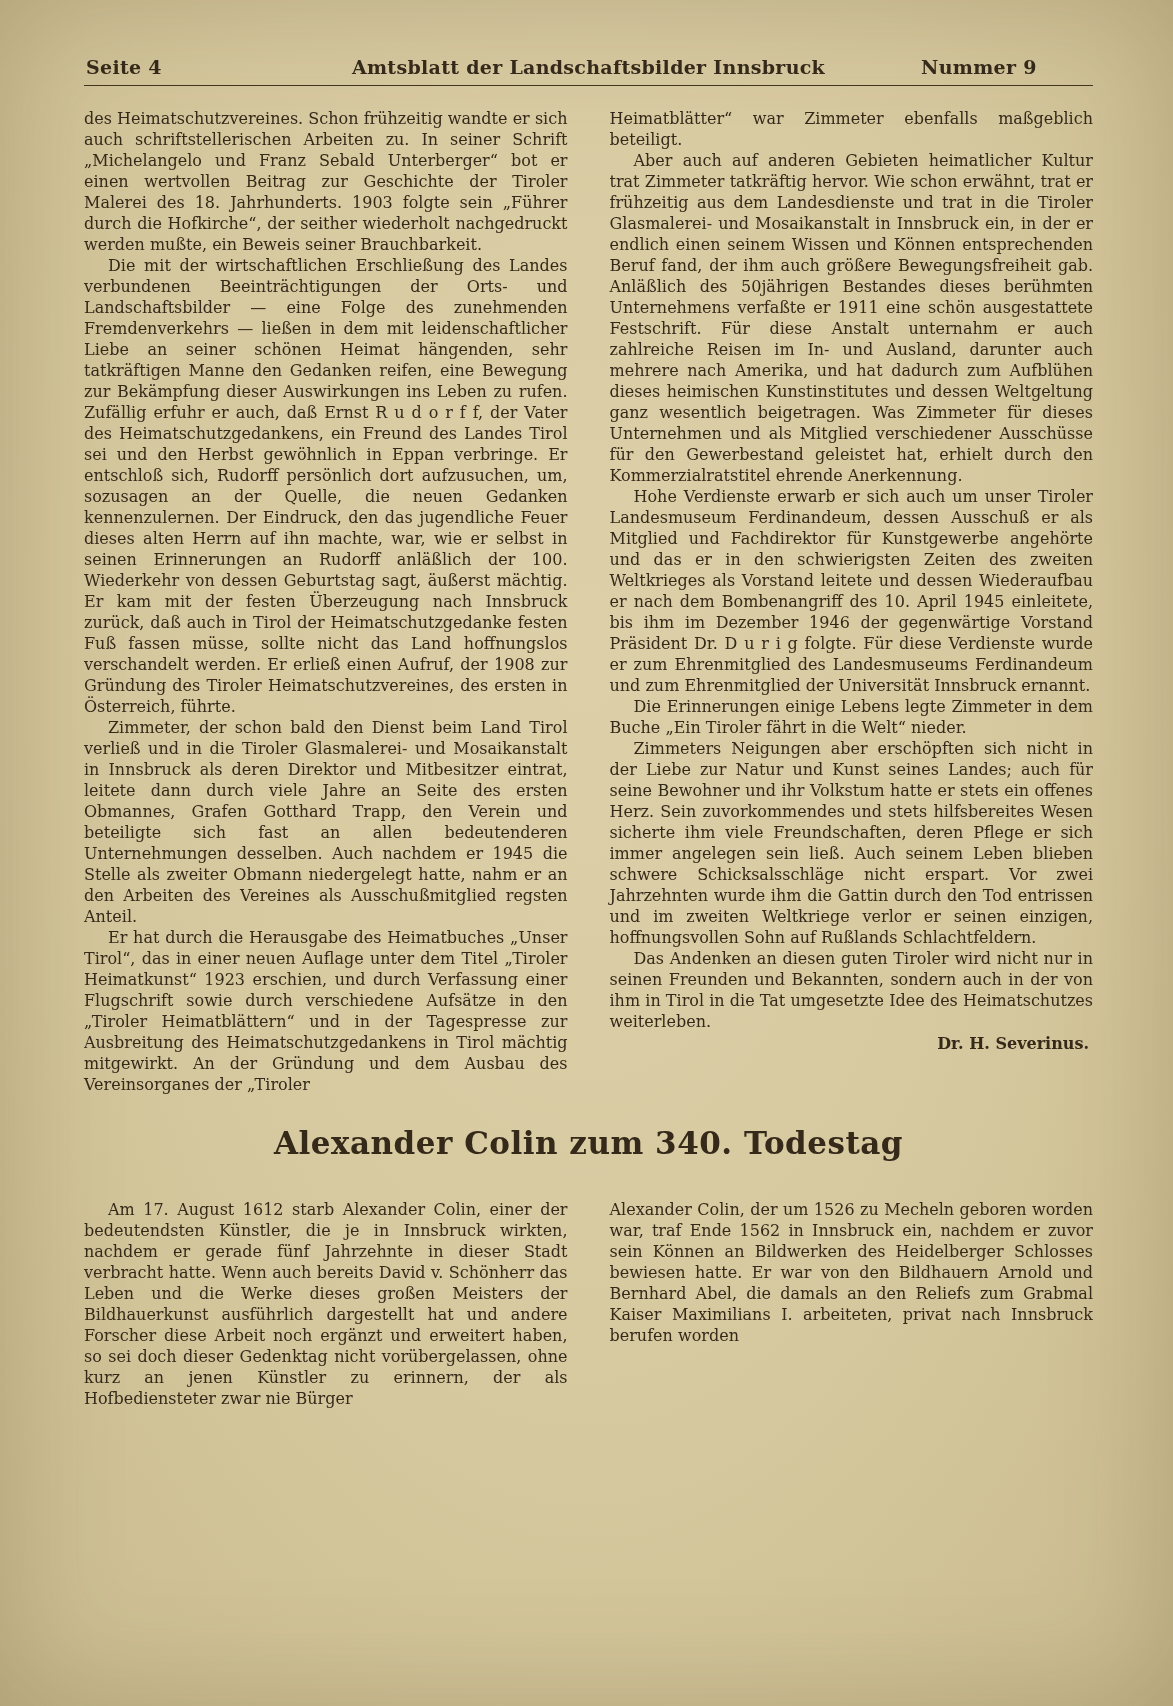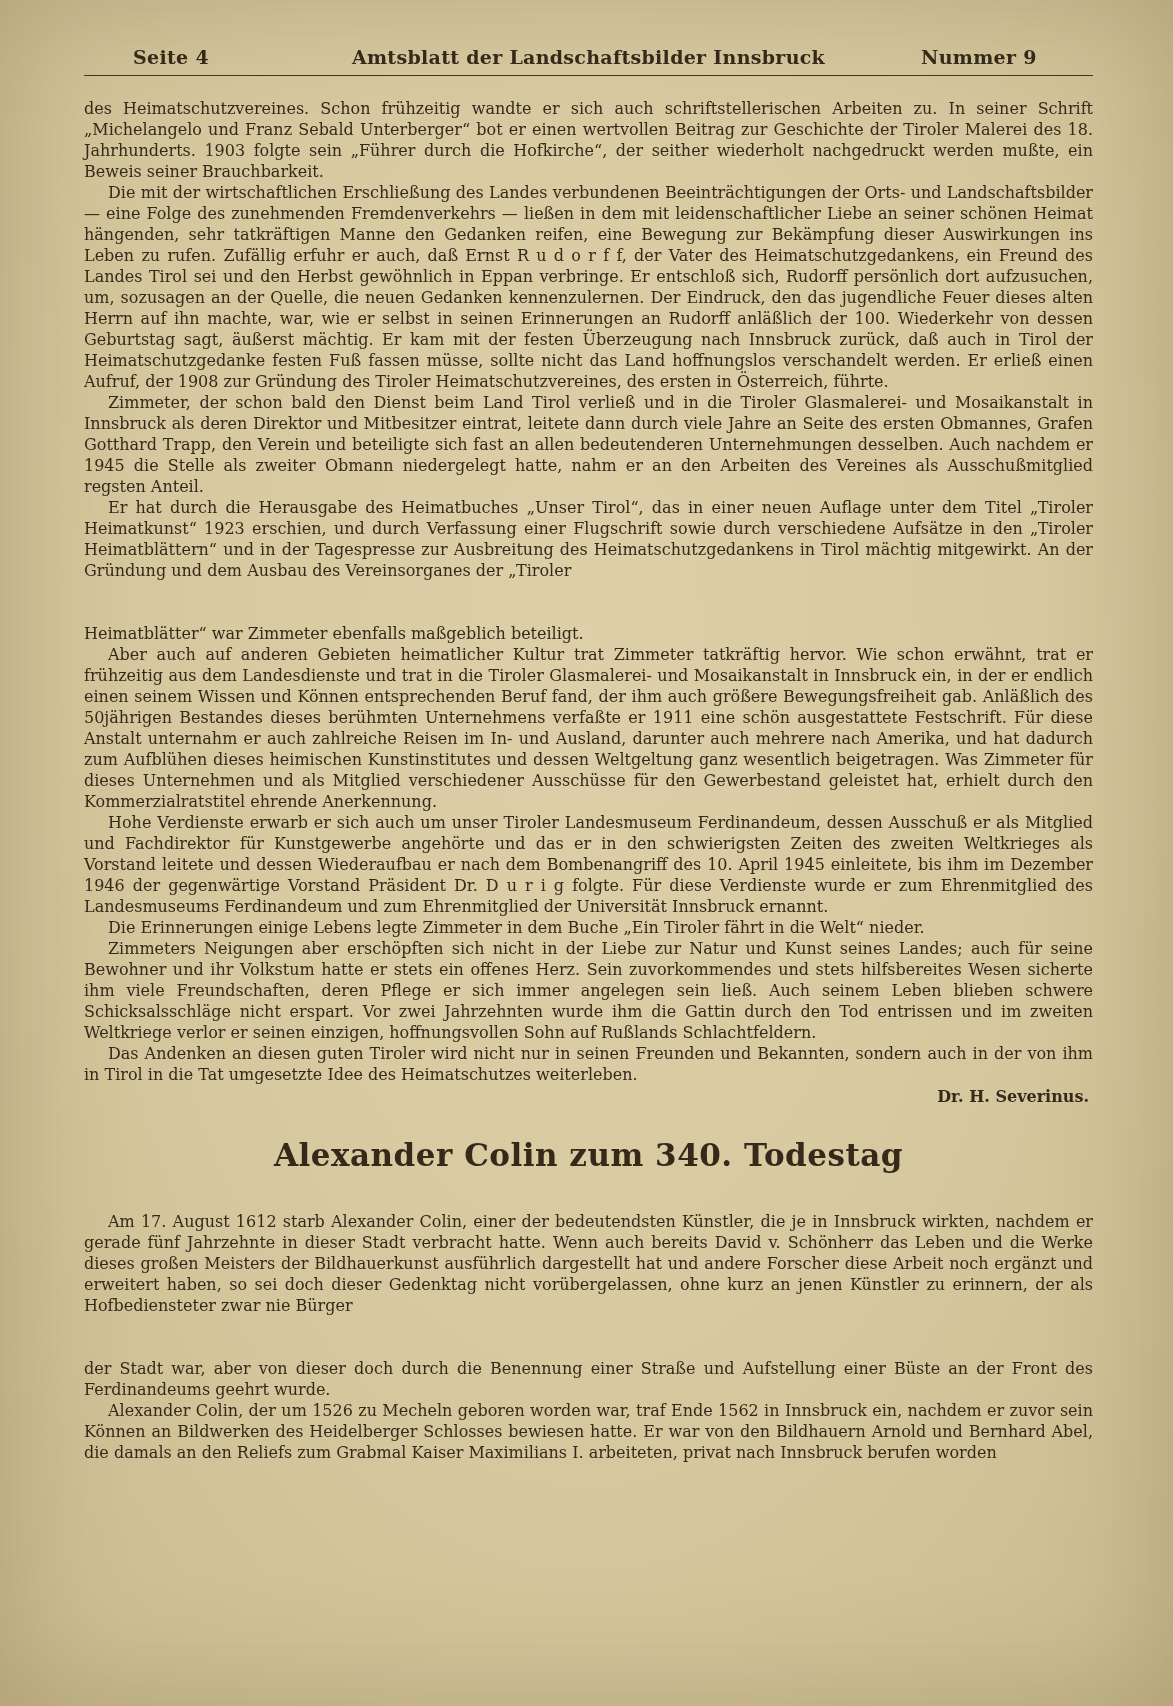--- a/index.html
+++ b/index.html
@@ -21,32 +21,31 @@
   .masthead {
     display: flex;
     justify-content: space-between;
     align-items: baseline;
     font-size: 19px;
     font-weight: bold;
     letter-spacing: 0.3px;
     padding: 0 2px;
   }
   .masthead .center { text-align: center; flex: 1; }
-  .masthead .left  { width: 170px; text-align: center; }
+  .masthead .left  { width: 170px; text-align: left; margin-top: 10px; }
   .masthead .right { width: 170px; text-align: left; }
   .rule {
     border: 0;
     border-top: 1.6px solid #423категория520; 
     border-top: 1.6px solid #42351f;
     margin: 7px 0 22px 0;
   }
   .columns {
     display: flex;
     gap: 42px;
-    flex-direction: column;
   }
   .col {
     flex: 1 1 0;
     text-align: justify;
     font-size: 16px;
     line-height: 21px;
     hyphens: auto;
     -webkit-hyphens: auto;
   }
   .col p { margin: 0; text-indent: 1.5em; }
@@ -98,18 +97,17 @@
     </div>
   </section>
 
   <h1 class="headline">Alexander Colin zum 340. Todestag</h1>
 
   <section class="columns">
     <div class="col">
         <p>Am 17. August 1612 starb Alexander Colin, einer der bedeutendsten Künstler, die je in Innsbruck wirkten, nachdem er gerade fünf Jahrzehnte in dieser Stadt verbracht hatte. Wenn auch bereits David v. Schönherr das Leben und die Werke dieses großen Meisters der Bildhauerkunst ausführlich dargestellt hat und andere Forscher diese Arbeit noch ergänzt und erweitert haben, so sei doch dieser Gedenktag nicht vorübergelassen, ohne kurz an jenen Künstler zu erinnern, der als Hofbediensteter zwar nie Bürger</p>
       </div>
     <div class="col no-indent-first">
-        <p>der Stadt war, aber von dieser doch durch die Benennung einer Straße und Aufstellung einer Büste an der Front des Ferdinandeums geehrt wurde.</p>
         <p>Alexander Colin, der um 1526 zu Mecheln geboren worden war, traf Ende 1562 in Innsbruck ein, nachdem er zuvor sein Können an Bildwerken des Heidelberger Schlosses bewiesen hatte. Er war von den Bildhauern Arnold und Bernhard Abel, die damals an den Reliefs zum Grabmal Kaiser Maximilians I. arbeiteten, privat nach Innsbruck berufen worden</p>
       </div>
   </section>
 
 </div>
 
 </body></html>

